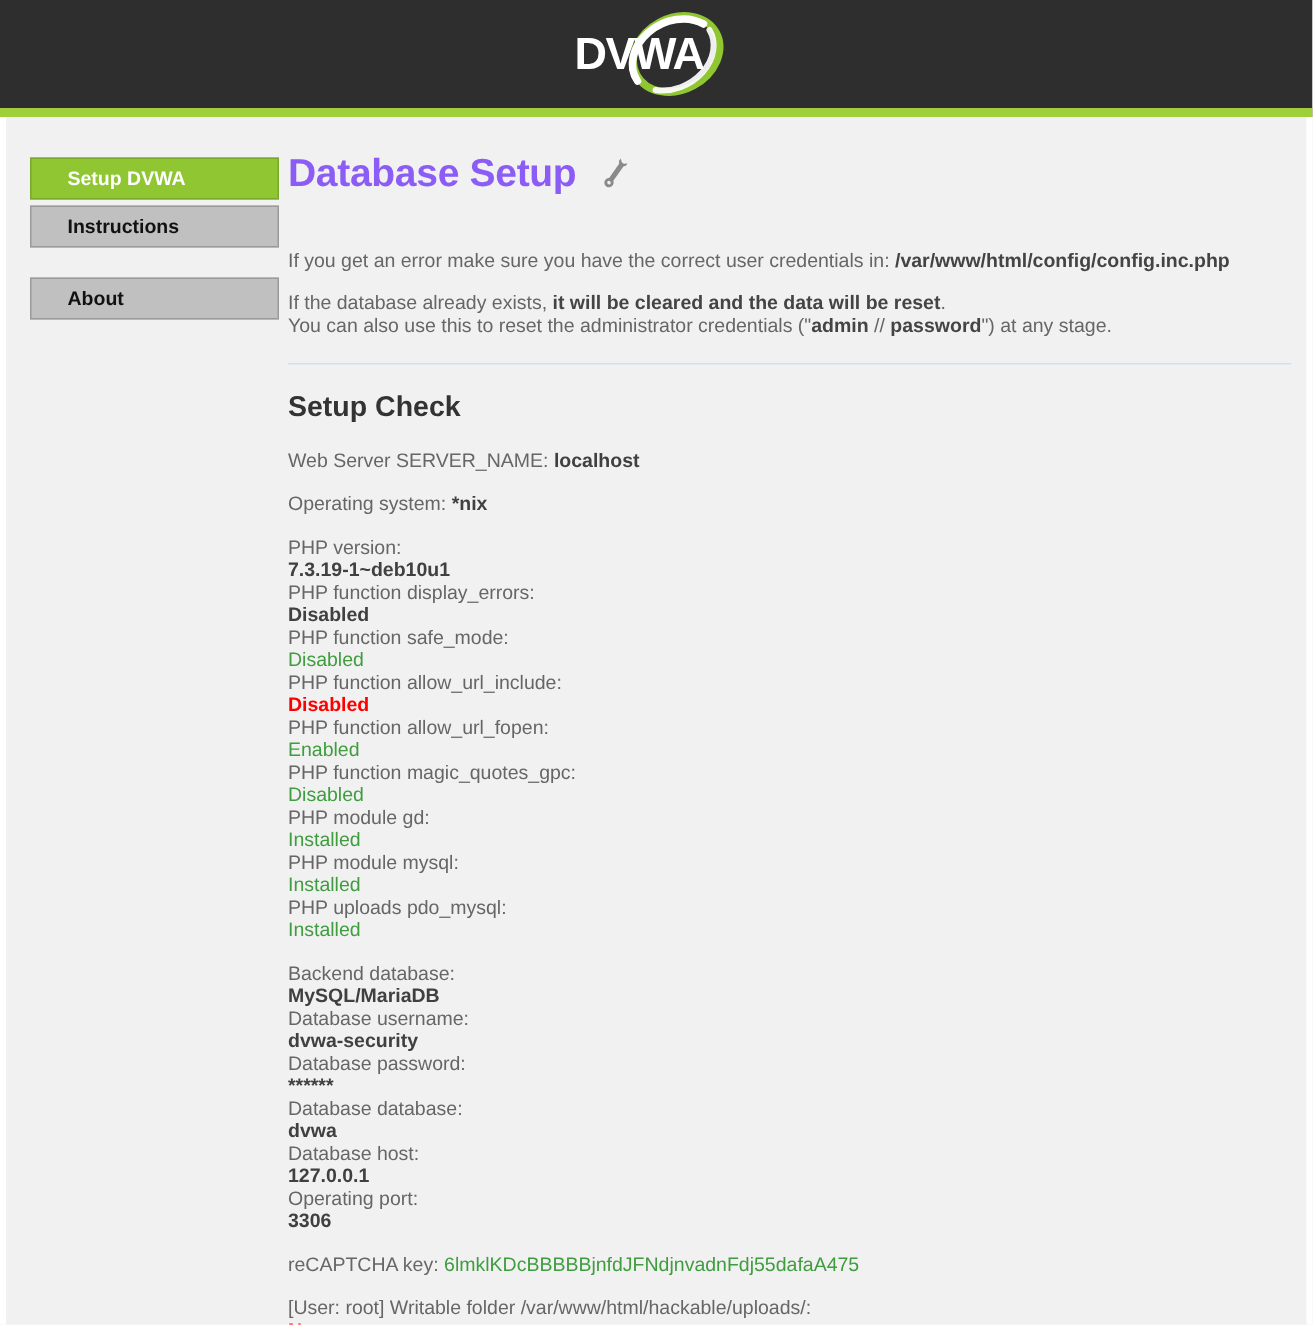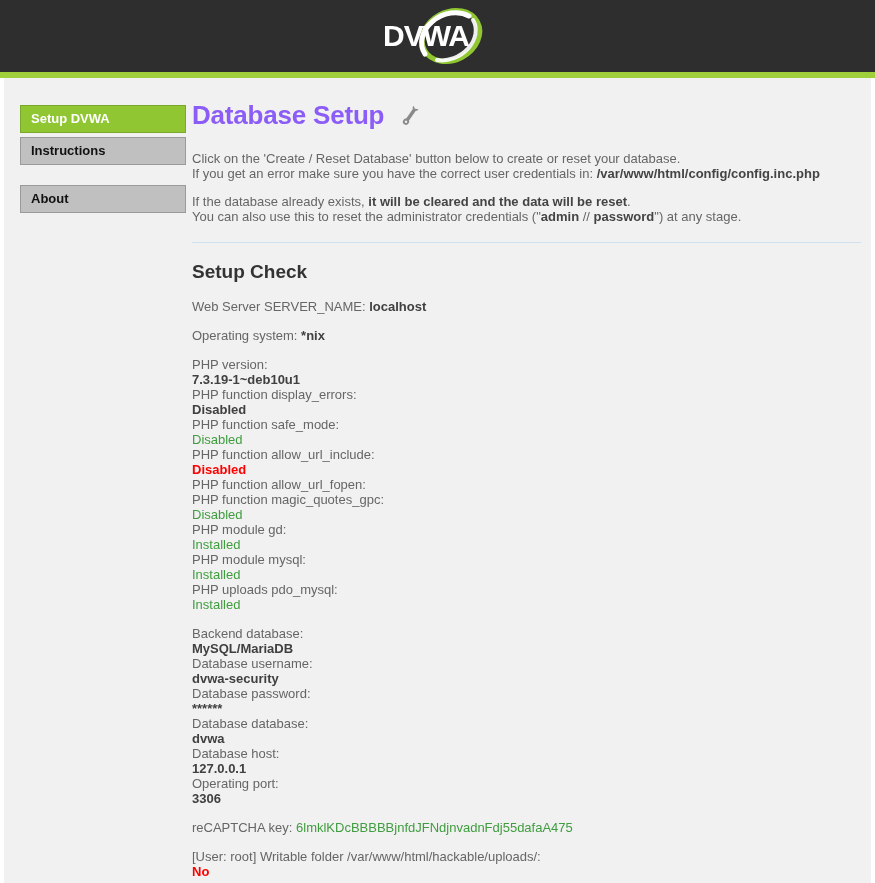--- a/index.html
+++ b/index.html
@@ -61,21 +61,21 @@
     padding: 27px 0 0 16px;
   }
   .nav-group { margin-bottom: 20px; }
   .nav-item {
     display: block;
     background: #c0c0c0;
     border: 1px solid #9a9a9a;
     color: #111111;
     font-weight: bold;
     font-size: 13px;
-    padding: 5px 0 6px 10px;
+    padding: 5px 0 6px 24px;
     margin-bottom: 4px;
     line-height: 15px;
     cursor: pointer;
   }
   .nav-item.active {
     background: #8fc631;
     border-color: #7aa82a;
     color: #ffffff;
   }
 
@@ -168,21 +168,21 @@
               <rect x="9.3" y="3" width="3.4" height="14" fill="#8a8a8a"></rect>
               <path d="M 8.2 2.6 L 8.2 0.4 L 10.2 2.0 L 11.8 2.0 L 13.8 0.4 L 13.8 2.6 L 12.0 4.0 L 10.0 4.0 Z" fill="#8a8a8a"></path>
               <circle cx="11" cy="18" r="3.1" fill="#8a8a8a"></circle>
               <circle cx="11" cy="18" r="1.2" fill="#f1f1f1"></circle>
             </g>
           </svg>
         </span>
       </h1>
 
       <p class="tight">
-        <span>Click on the 'Create / Reset Database' button below to create or reset your database.</span><br>
+        <br>
         <span>If you get an error make sure you have the correct user credentials in: </span><b>/var/www/html/config/config.inc.php</b>
       </p>
 
       <p class="tight">
         <span>If the database already exists, </span><b>it will be cleared and the data will be reset</b><span>.</span><br>
         <span>You can also use this to reset the administrator credentials ("</span><b>admin</b><span> // </span><b>password</b><span>") at any stage.</span>
       </p>
 
       <hr class="sep">
 
@@ -202,20 +202,21 @@
         <span>
             <span>PHP function safe_mode: </span>
             <span class="ok">Disabled</span>
           </span>
         <span>
             <span>PHP function allow_url_include: </span>
             <span class="bad">Disabled</span>
           </span>
         <span>
             <span>PHP function allow_url_fopen: </span>
+            <span class="ok">Enabled</span>
           </span>
         <span>
             <span>PHP function magic_quotes_gpc: </span>
             <span class="ok">Disabled</span>
           </span>
         <span>
             <span>PHP module gd: </span>
             <span class="ok">Installed</span>
           </span>
         <span>

